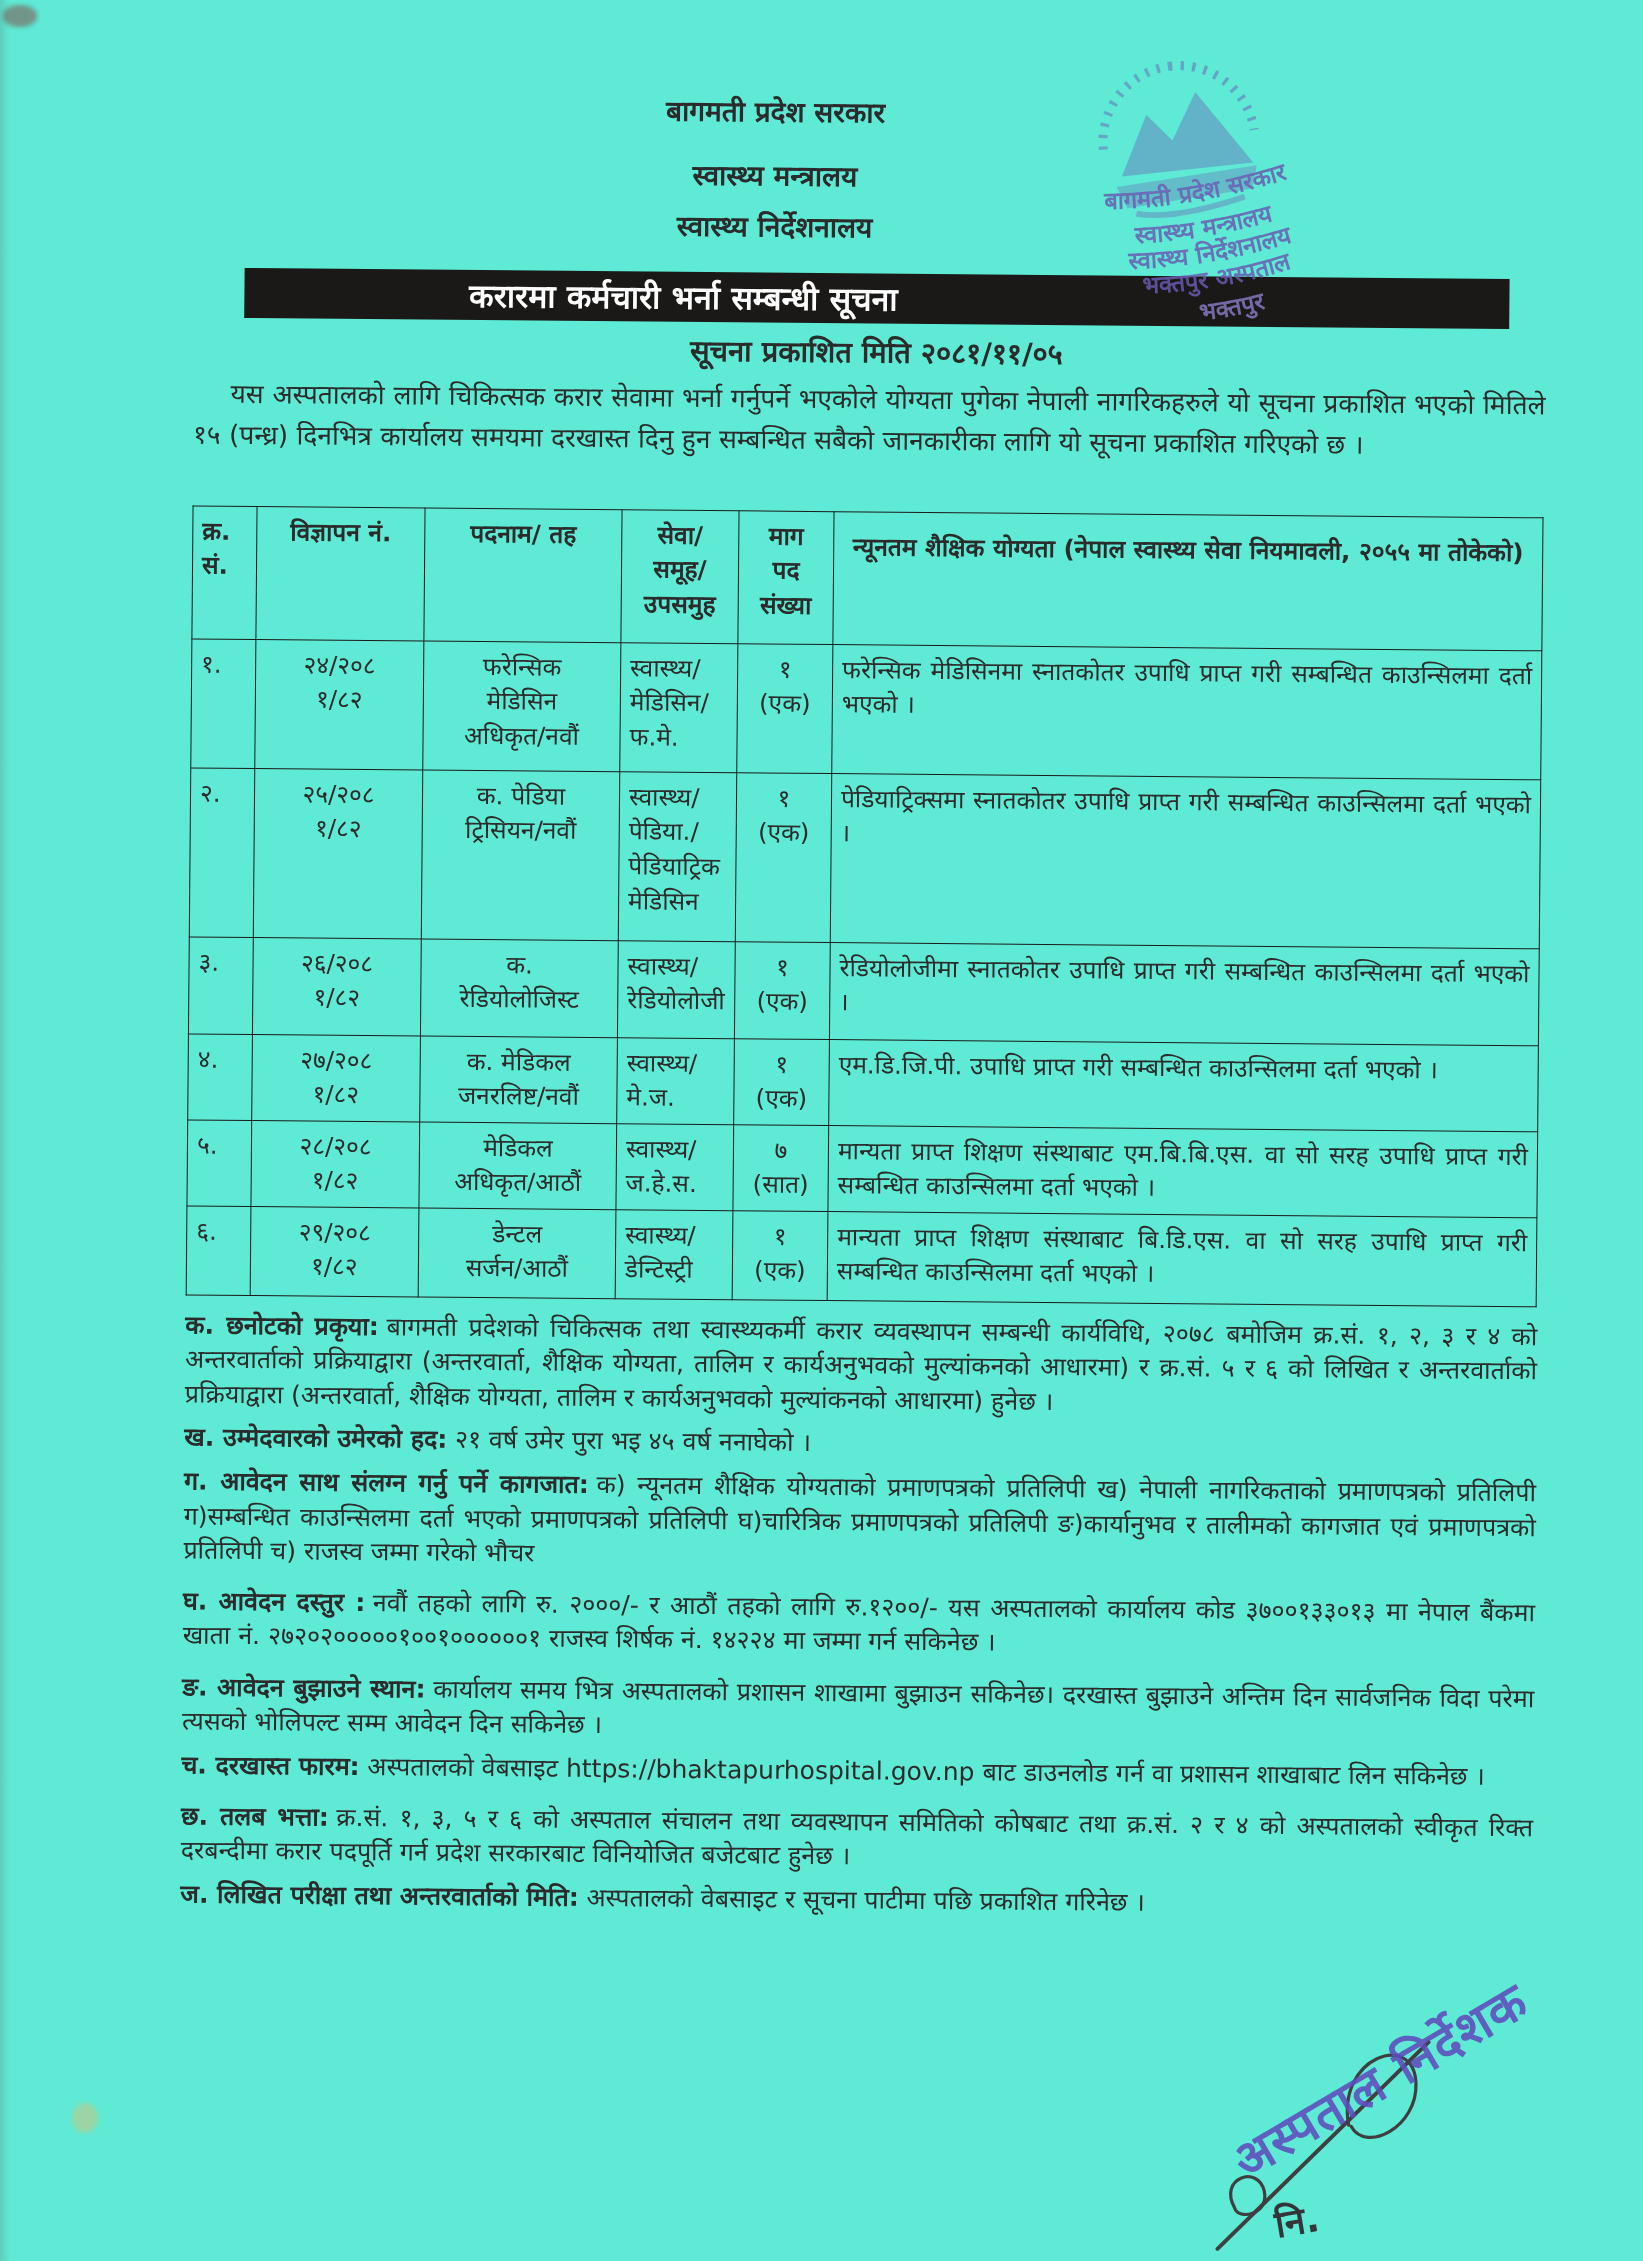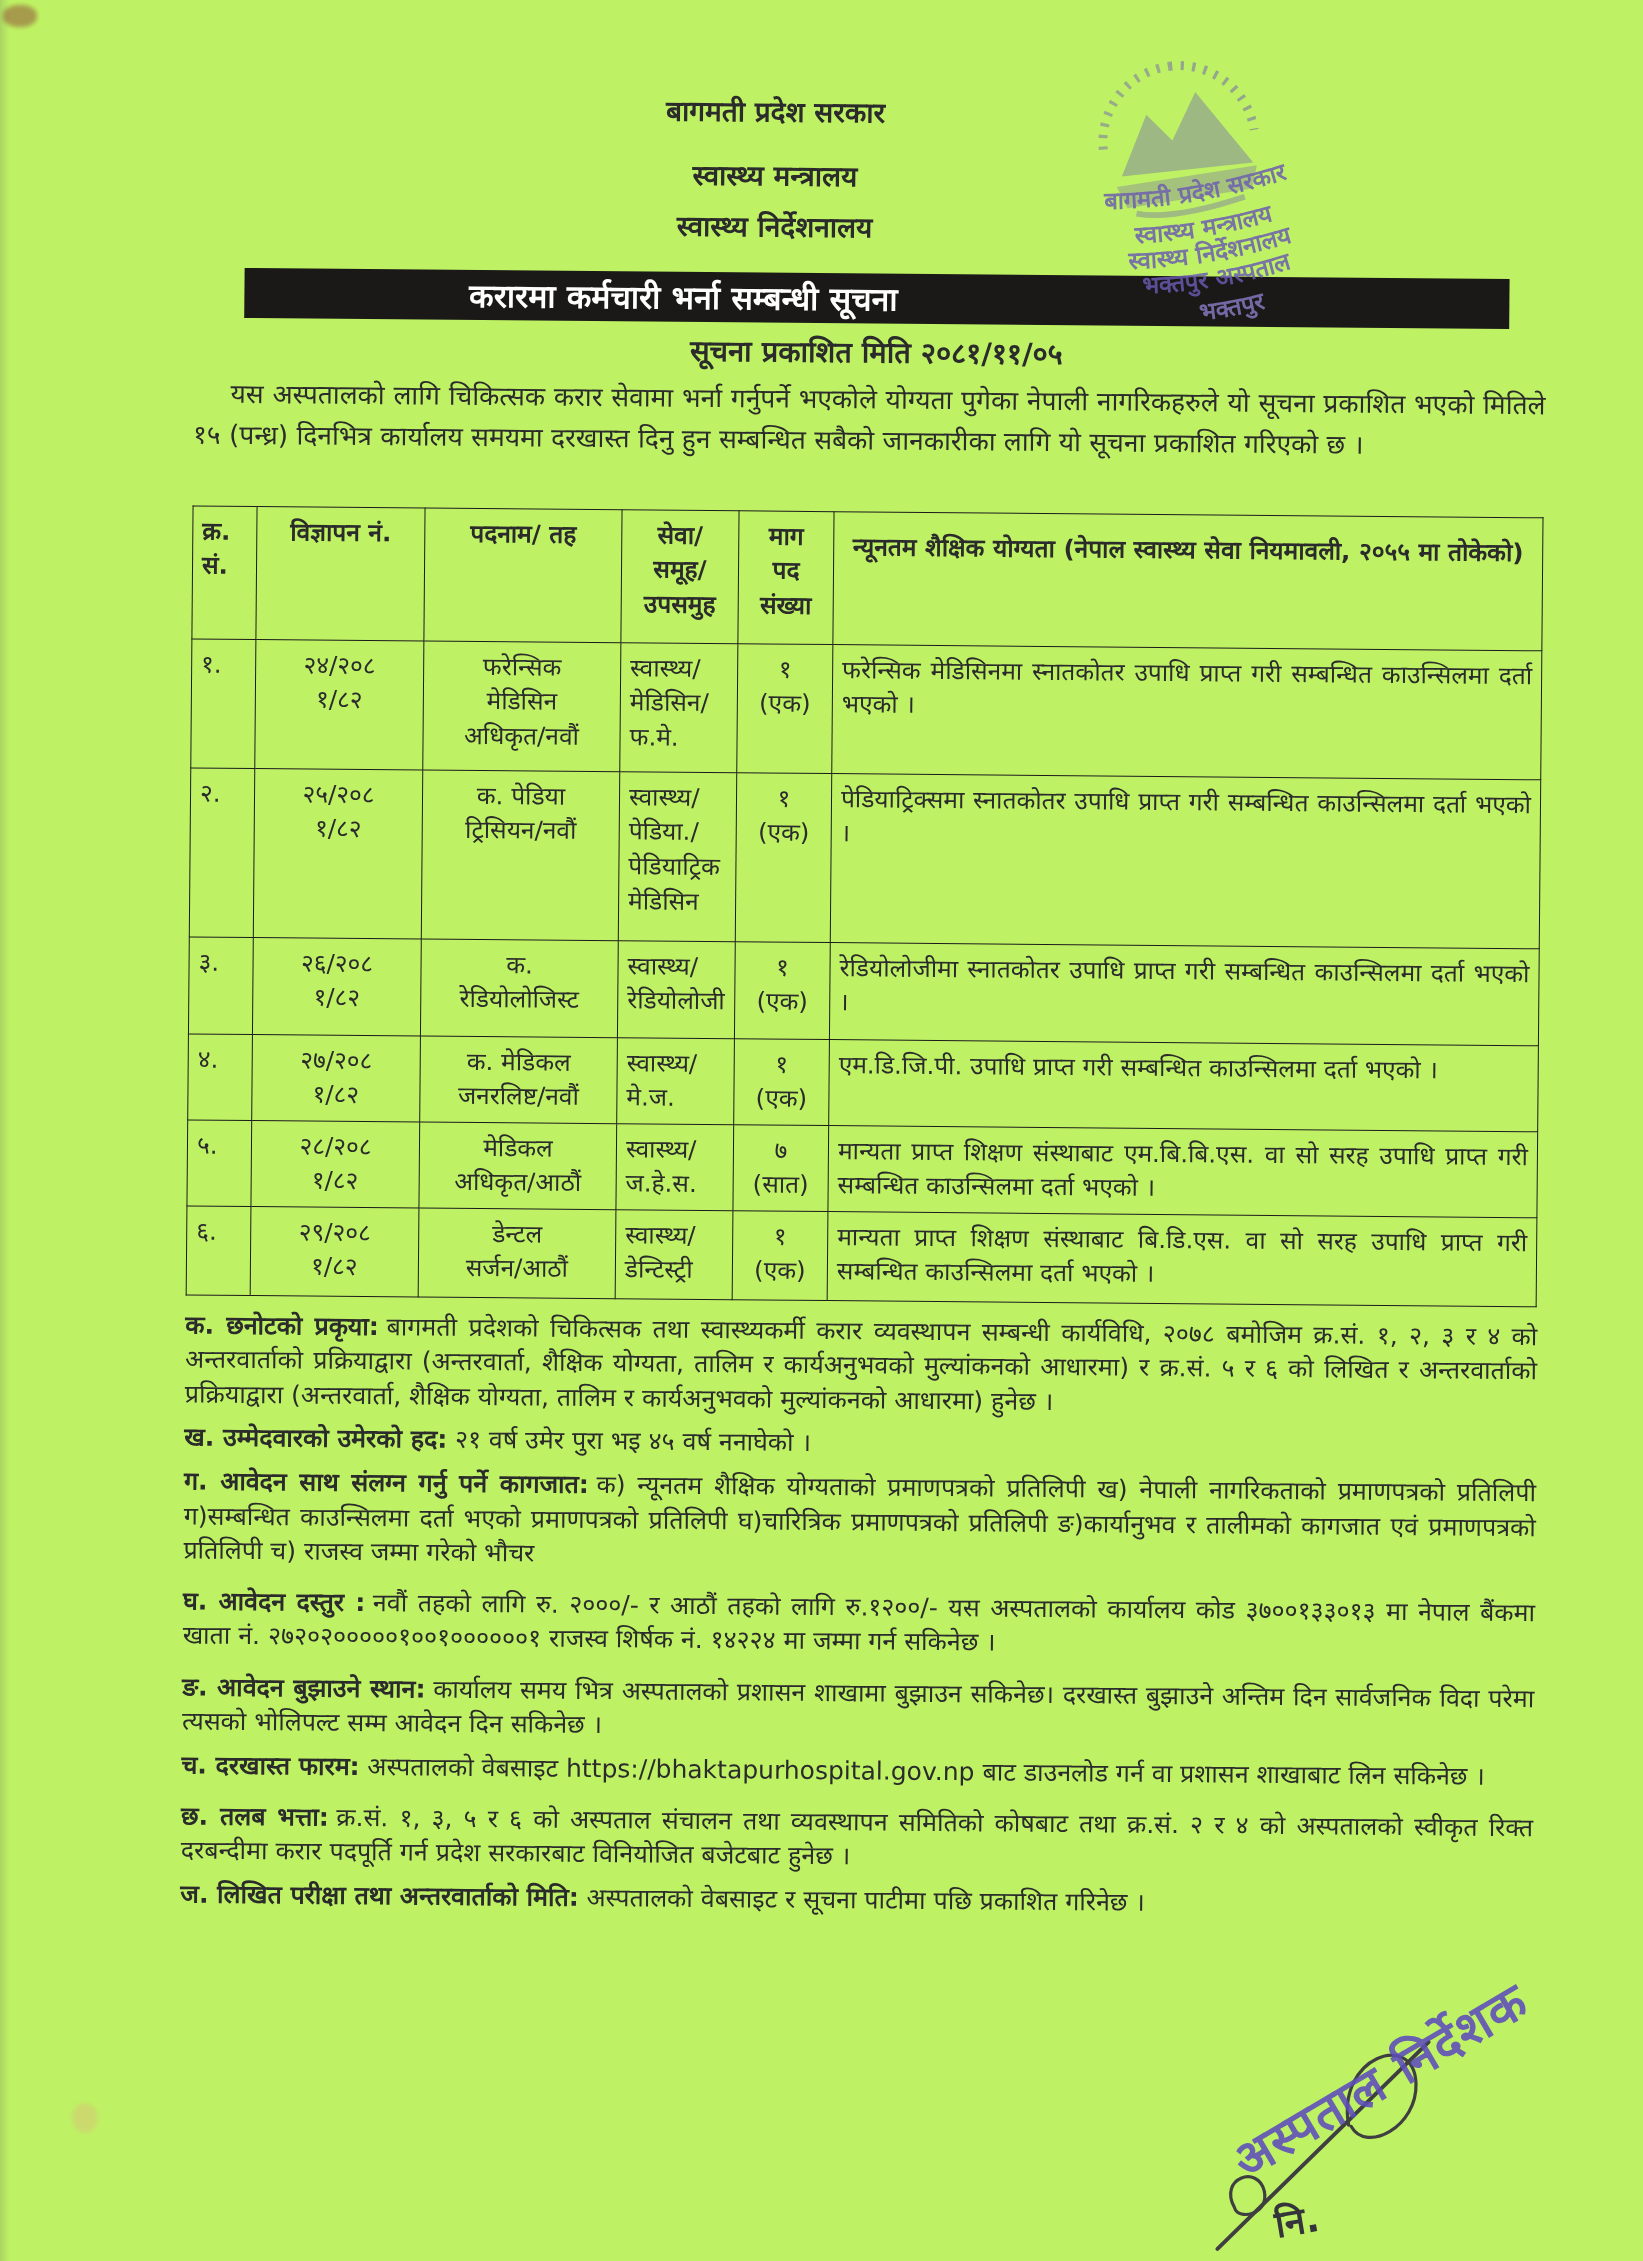--- a/index.html
+++ b/index.html
@@ -1,18 +1,18 @@
 <!DOCTYPE html>
 <html style="font-size:10.3px"><head>
 <meta charset="utf-8">
 <style>
   html,body{margin:0;padding:0;background:#e8e8e6;}
   .page{
     position:relative;width:1644px;height:2261px;margin:0 auto;
-    background:#bef264;overflow:hidden;
+    background:#5eead4;overflow:hidden;
     font-family:"DejaVu Sans","DejaVu Serif",sans-serif;
     color:#2b2b2b;
   }
   .content{position:absolute;inset:0;transform:rotate(0.5deg);transform-origin:822px 0;}
   .edge-shade{position:absolute;left:0;top:0;bottom:0;width:10.3px;
     background:linear-gradient(to right,rgba(90,90,90,.20),rgba(90,90,90,0));}
   .smudge-red{position:absolute;left:2.6px;top:5.2px;width:34px;height:22px;border-radius:45%;
     background:#8b3030;opacity:.45;filter:blur(1.9px);}
   .spot-yellow{position:absolute;left:72px;top:2103px;width:26px;height:30px;border-radius:50%;
     background:#d8c277;opacity:.5;filter:blur(1.9px);}

